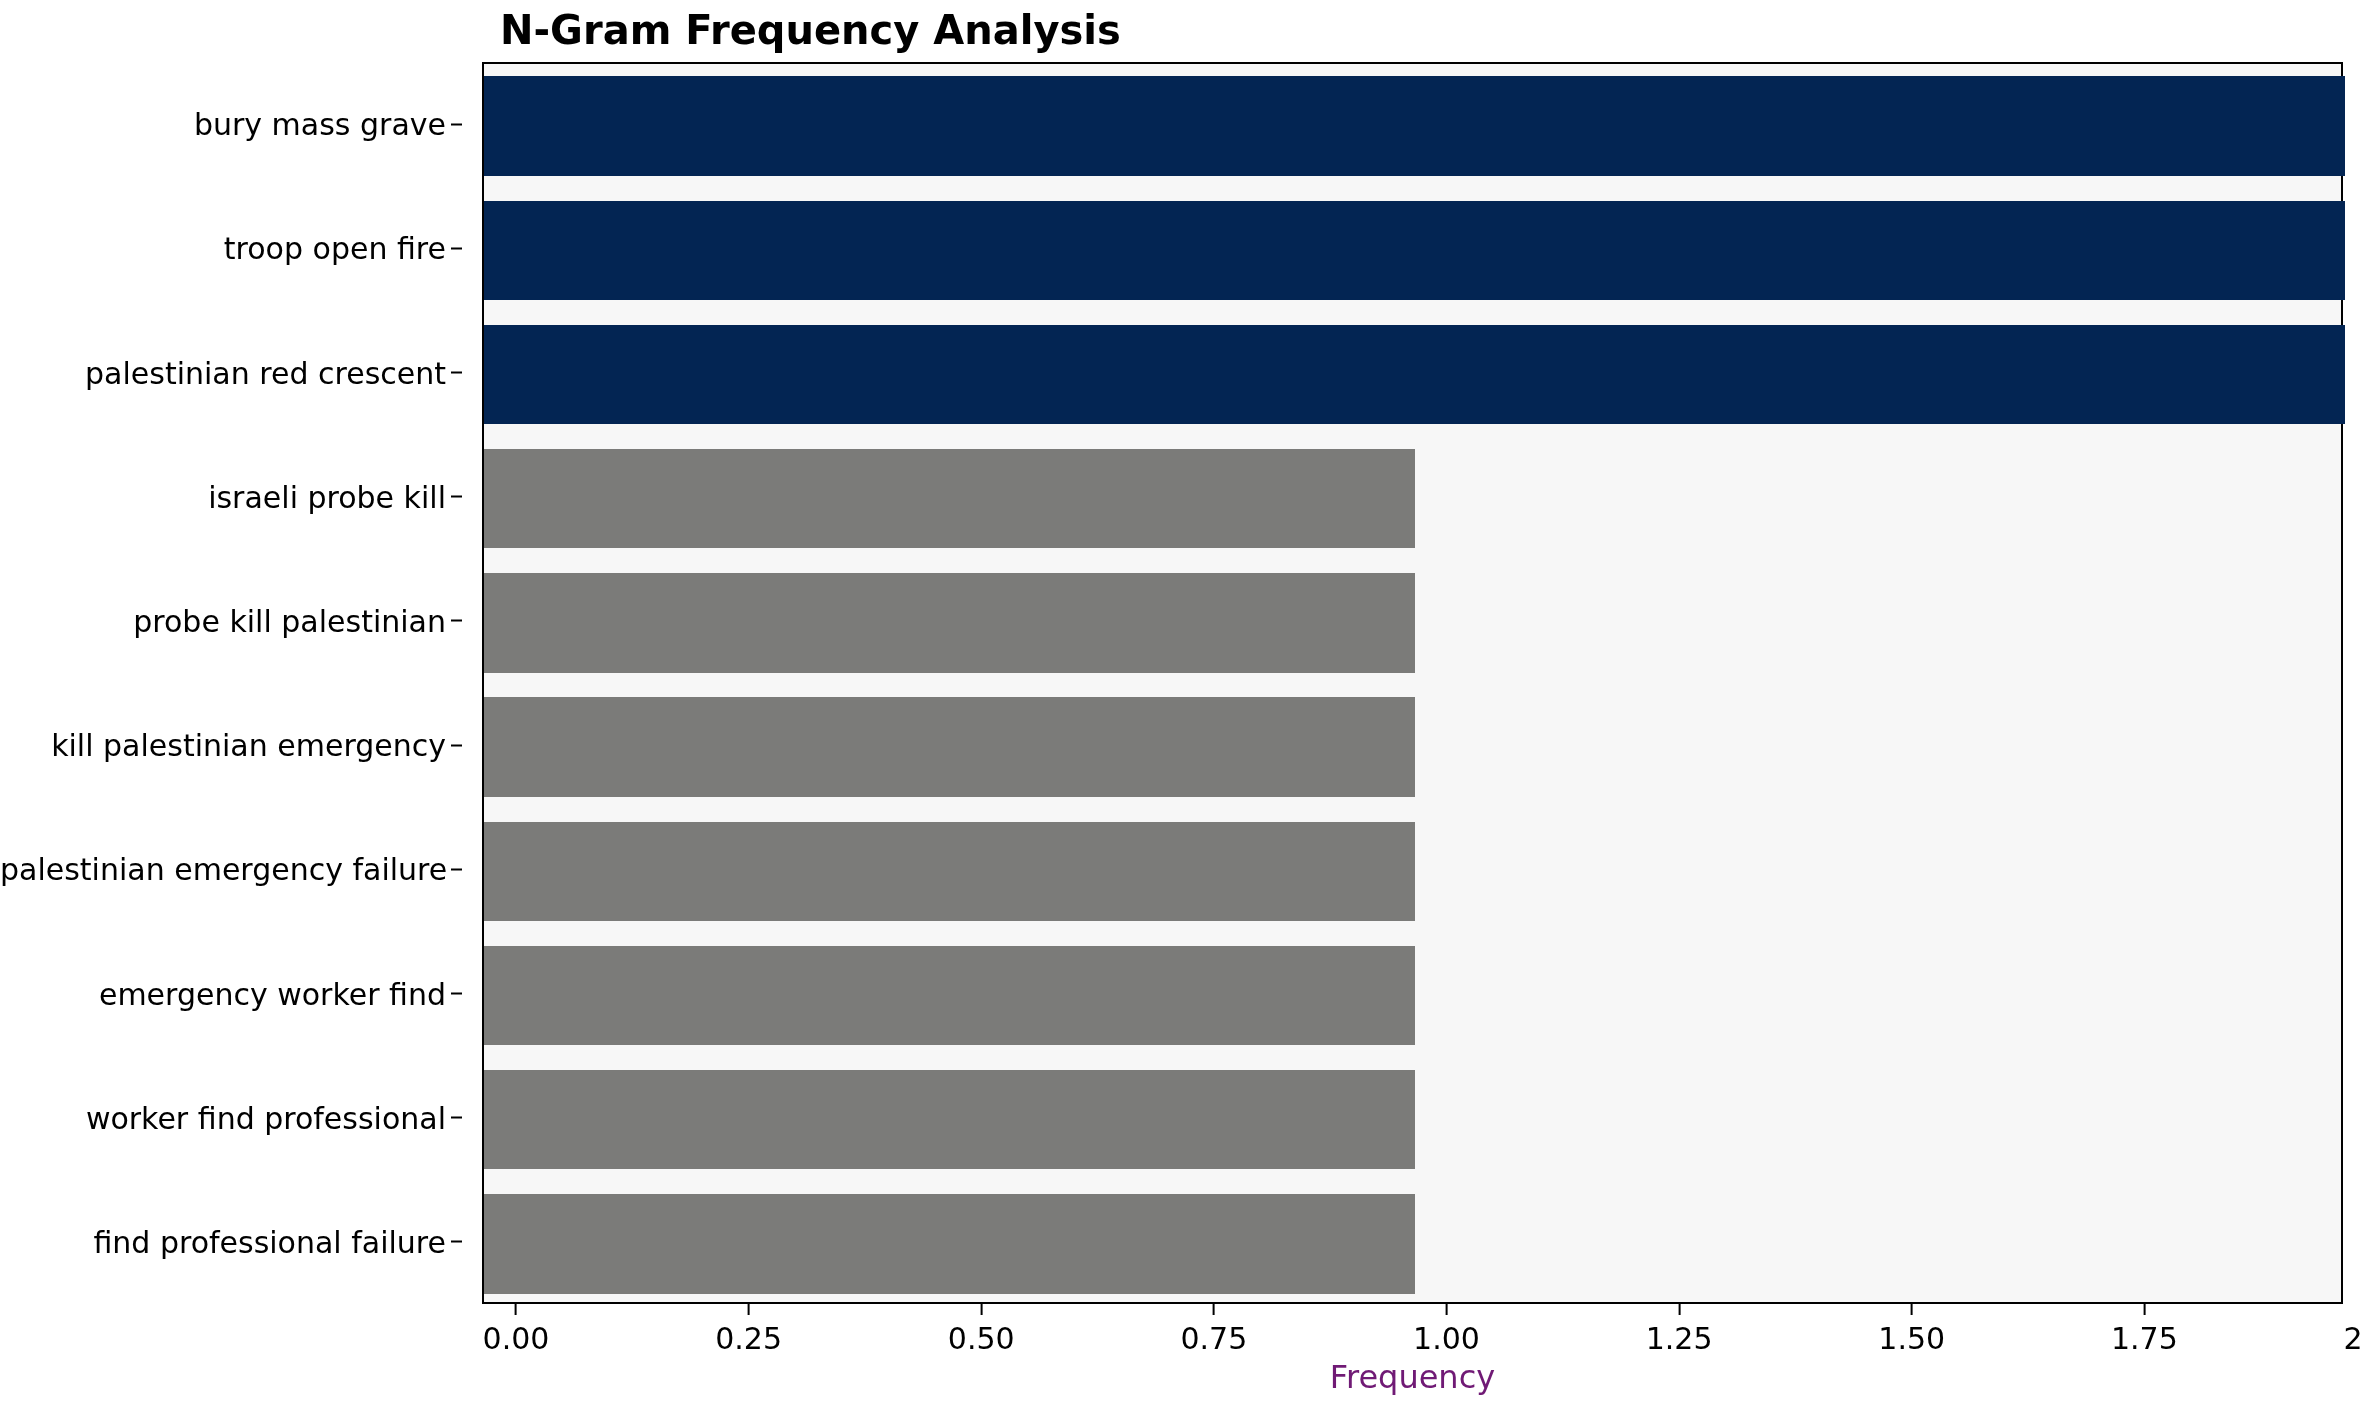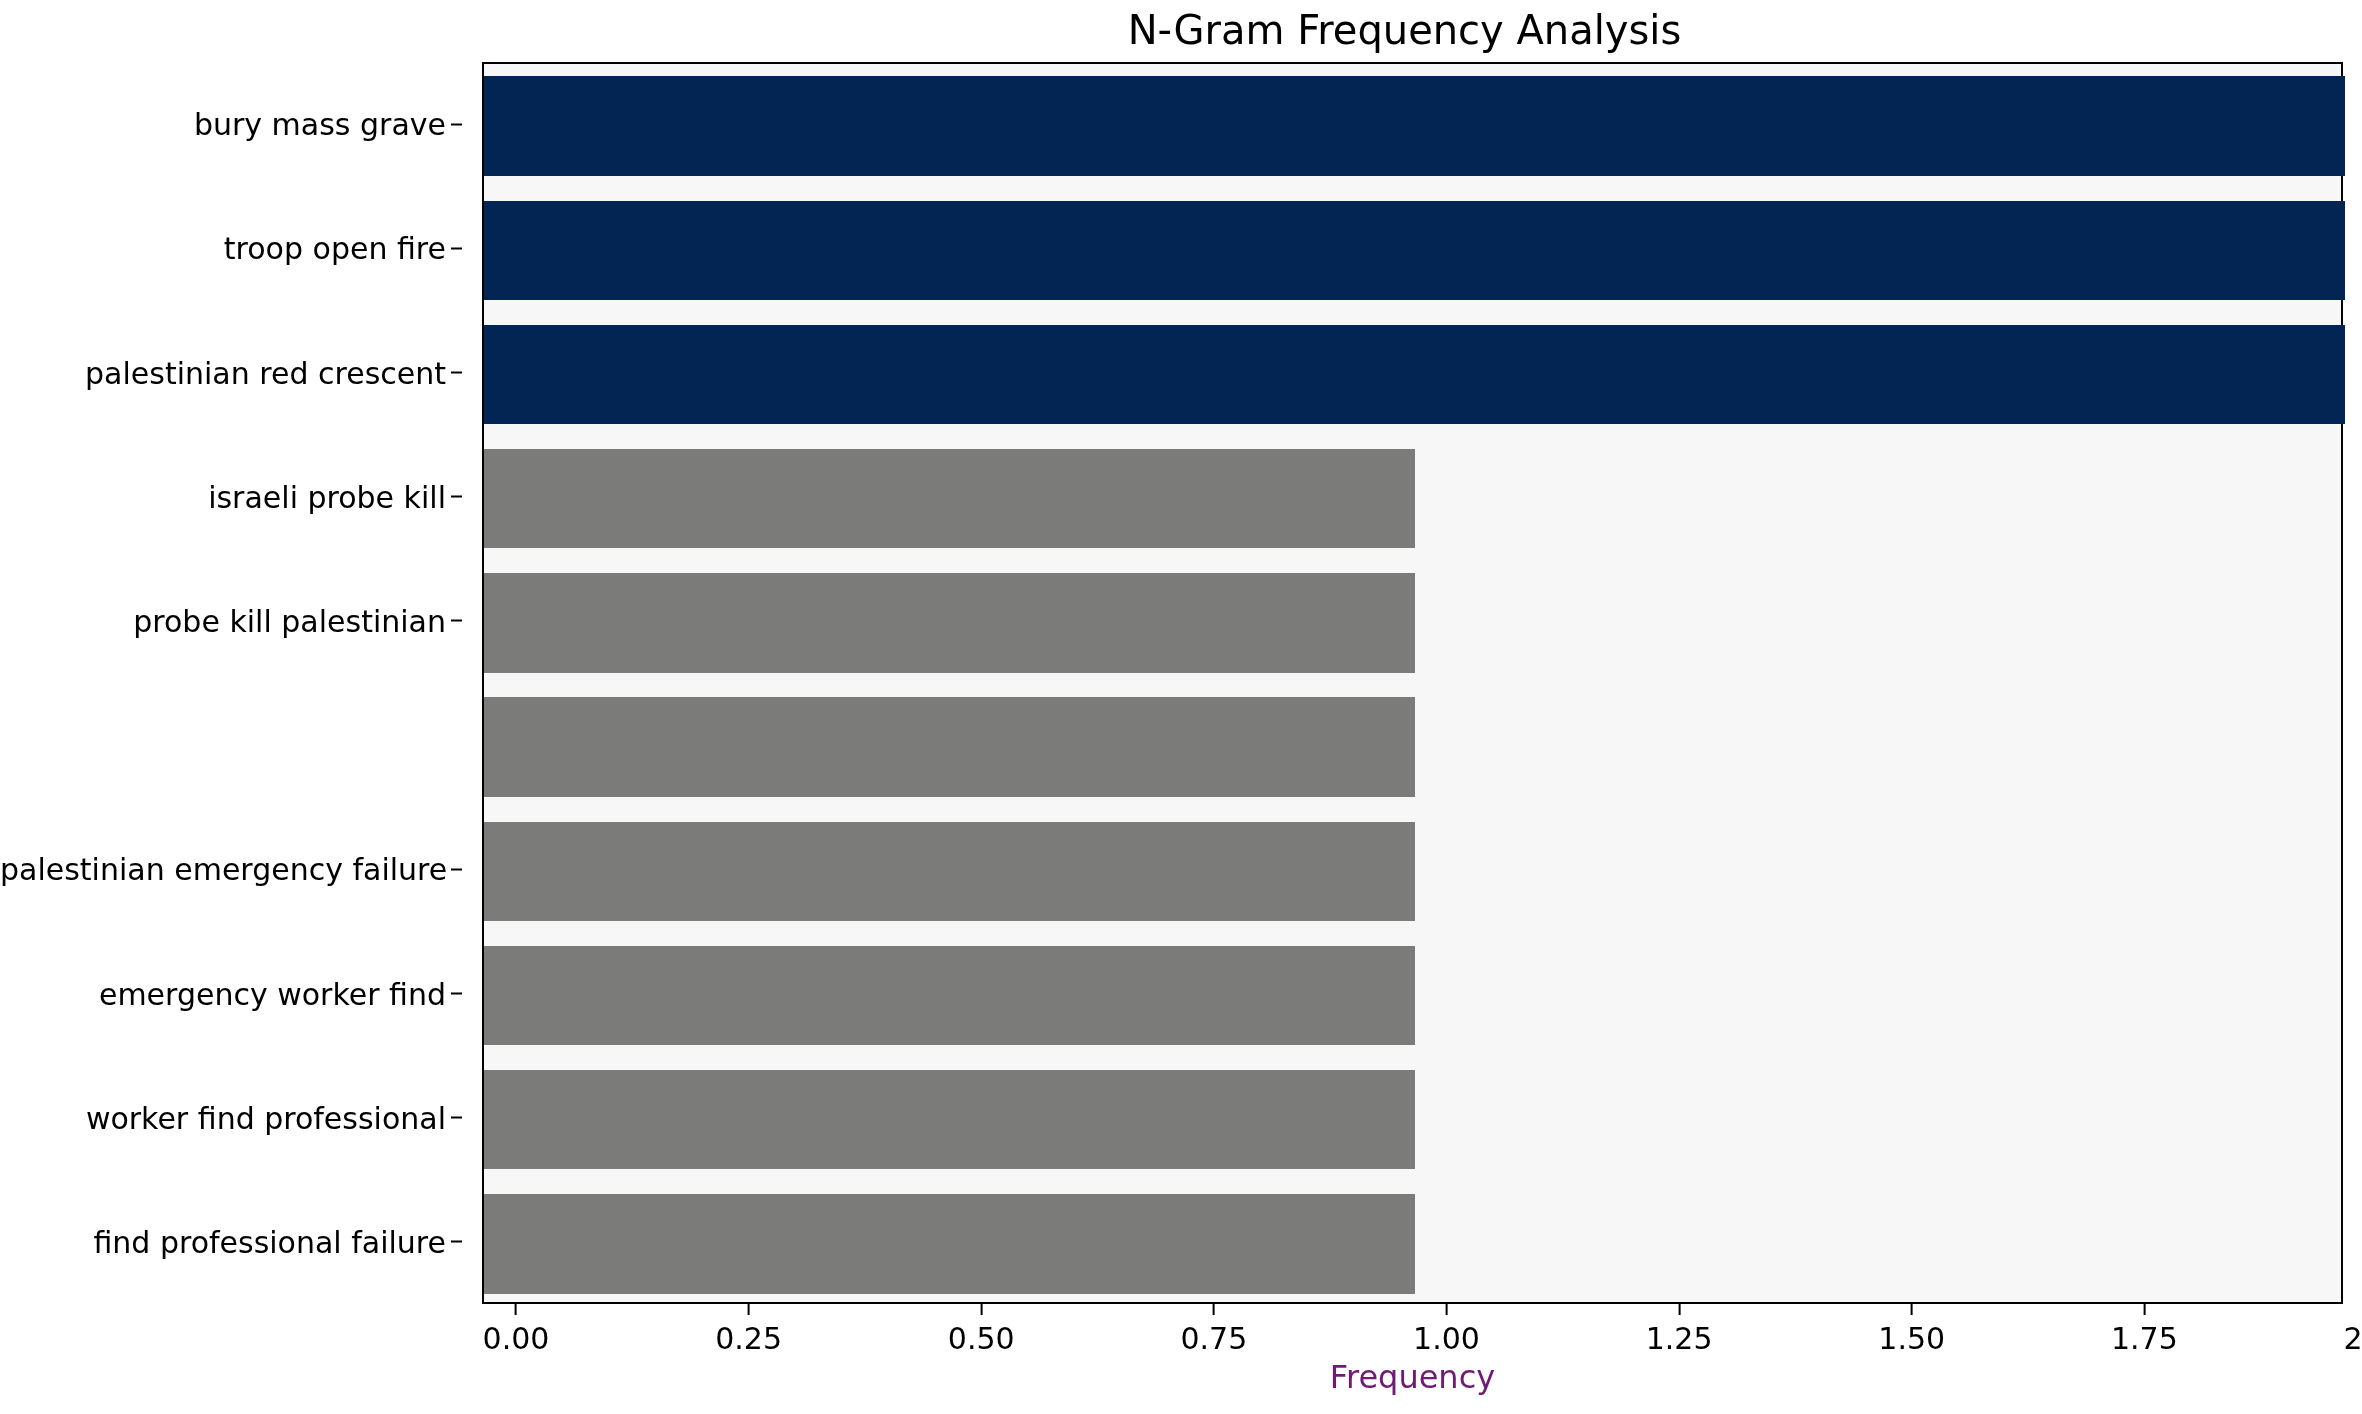--- a/index.html
+++ b/index.html
@@ -20,28 +20,28 @@
     position: absolute;
     left: 0; top: 0;
     width: 2362px;
     height: 1414px;
     background: #ffffff;
   }
 
   
   #chart-title {
     position: absolute;
-    left: 474px;
+    left: 500px;
     top: 2px;
     width: 1861px;
     height: 56px;
     line-height: 56px;
-    text-align: center;
+    text-align: left;
     font-size: 40px;
-    font-weight: normal;
+    font-weight: bold;
     color: #000000;
     font-family: "DejaVu Sans", sans-serif;
     white-space: nowrap;
   }
 
   
   #plot-area {
     position: absolute;
     left: 482px;
     top: 62px;
@@ -157,20 +157,21 @@
         <div class="bar" style="top: 1130.22px; height: 99.36px; width: 930.5px; background: rgb(123, 123, 121);"></div>
       </div>
   </div>
 
   <div id="y-tick-labels">
       <div class="y-tick-row" style="top: 62.1px;"><span class="y-tick-label">bury mass grave</span><span class="y-tick-mark"></span></div>
       <div class="y-tick-row" style="top: 186.3px;"><span class="y-tick-label">troop open fire</span><span class="y-tick-mark"></span></div>
       <div class="y-tick-row" style="top: 310.5px;"><span class="y-tick-label">palestinian red crescent</span><span class="y-tick-mark"></span></div>
       <div class="y-tick-row" style="top: 434.7px;"><span class="y-tick-label">israeli probe kill</span><span class="y-tick-mark"></span></div>
       <div class="y-tick-row" style="top: 558.9px;"><span class="y-tick-label">probe kill palestinian</span><span class="y-tick-mark"></span></div>
+      <div class="y-tick-row" style="top: 683.1px;"><span class="y-tick-label">kill palestinian emergency</span><span class="y-tick-mark"></span></div>
       <div class="y-tick-row" style="top: 807.3px;"><span class="y-tick-label">palestinian emergency failure</span><span class="y-tick-mark"></span></div>
       <div class="y-tick-row" style="top: 931.5px;"><span class="y-tick-label">emergency worker find</span><span class="y-tick-mark"></span></div>
       <div class="y-tick-row" style="top: 1179.9px;"><span class="y-tick-label">find professional failure</span><span class="y-tick-mark"></span></div>
       <div class="y-tick-row" style="top: 1055.7px;"><span class="y-tick-label">worker find professional</span><span class="y-tick-mark"></span></div>
     </div>
 
   <div id="x-tick-labels">
       <div class="x-tick-group" style="left: 0px;">
         <div class="x-tick-mark"></div>
         <div class="x-tick-text">0.00</div>

